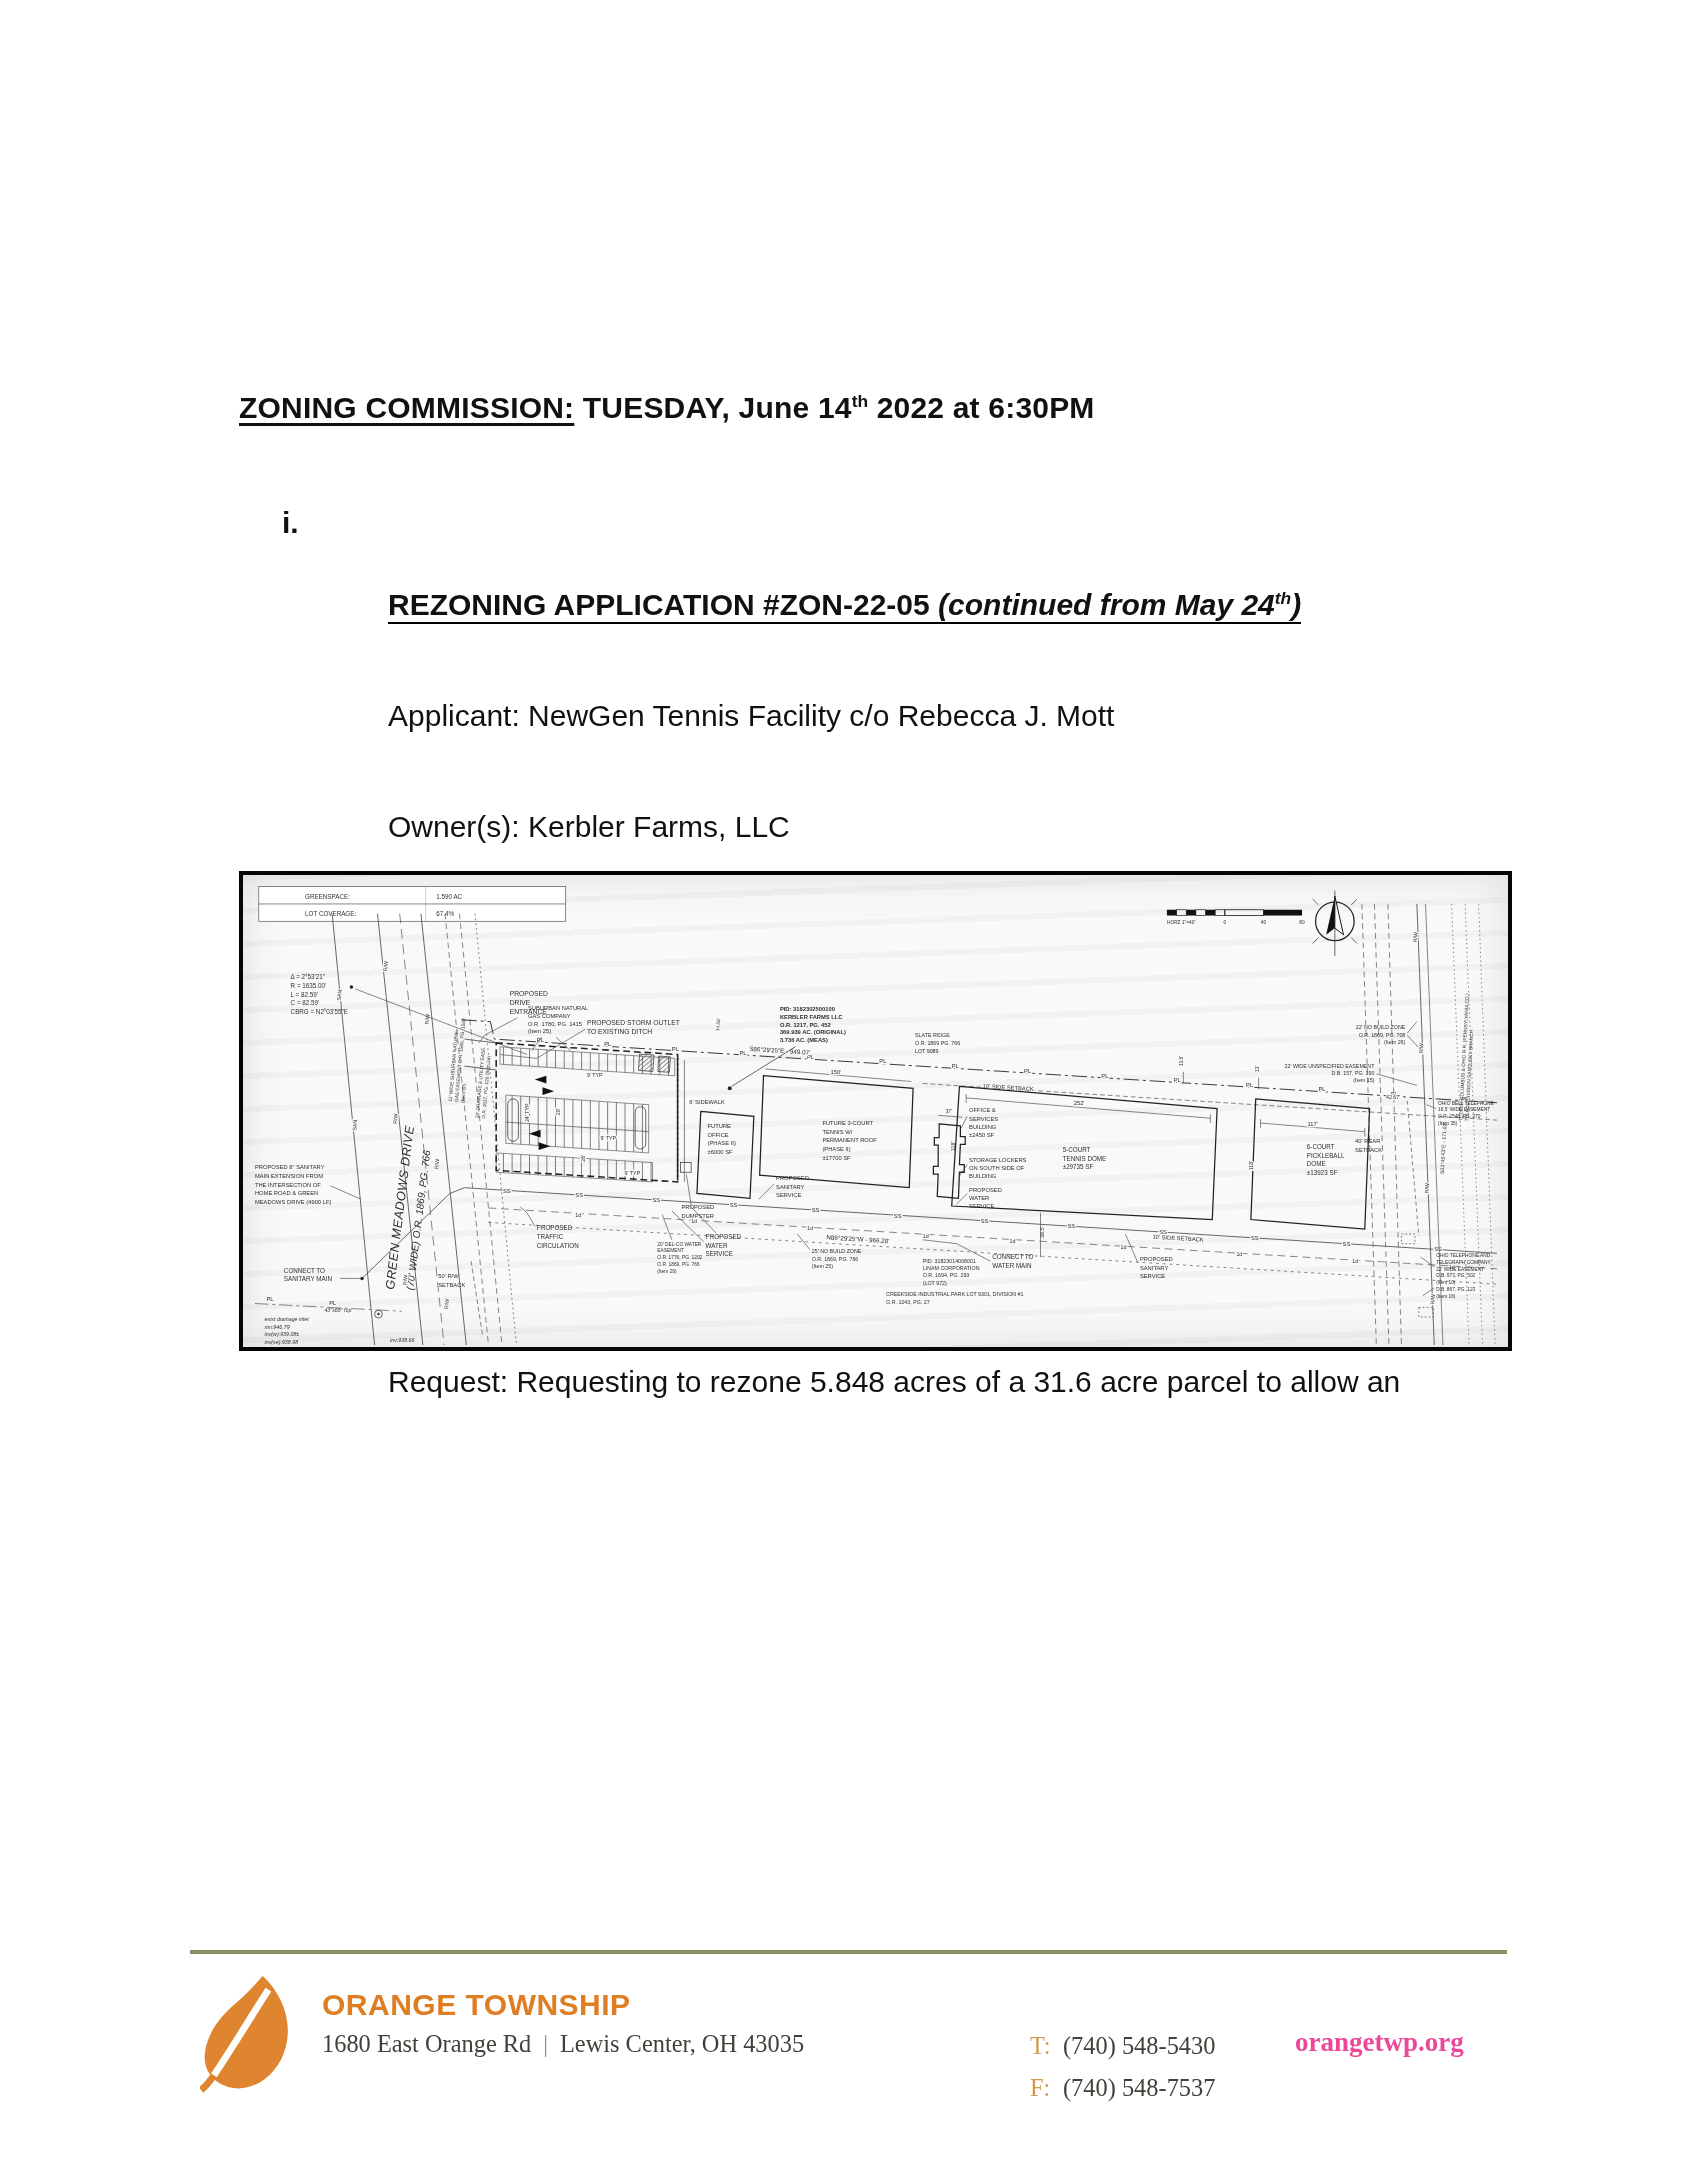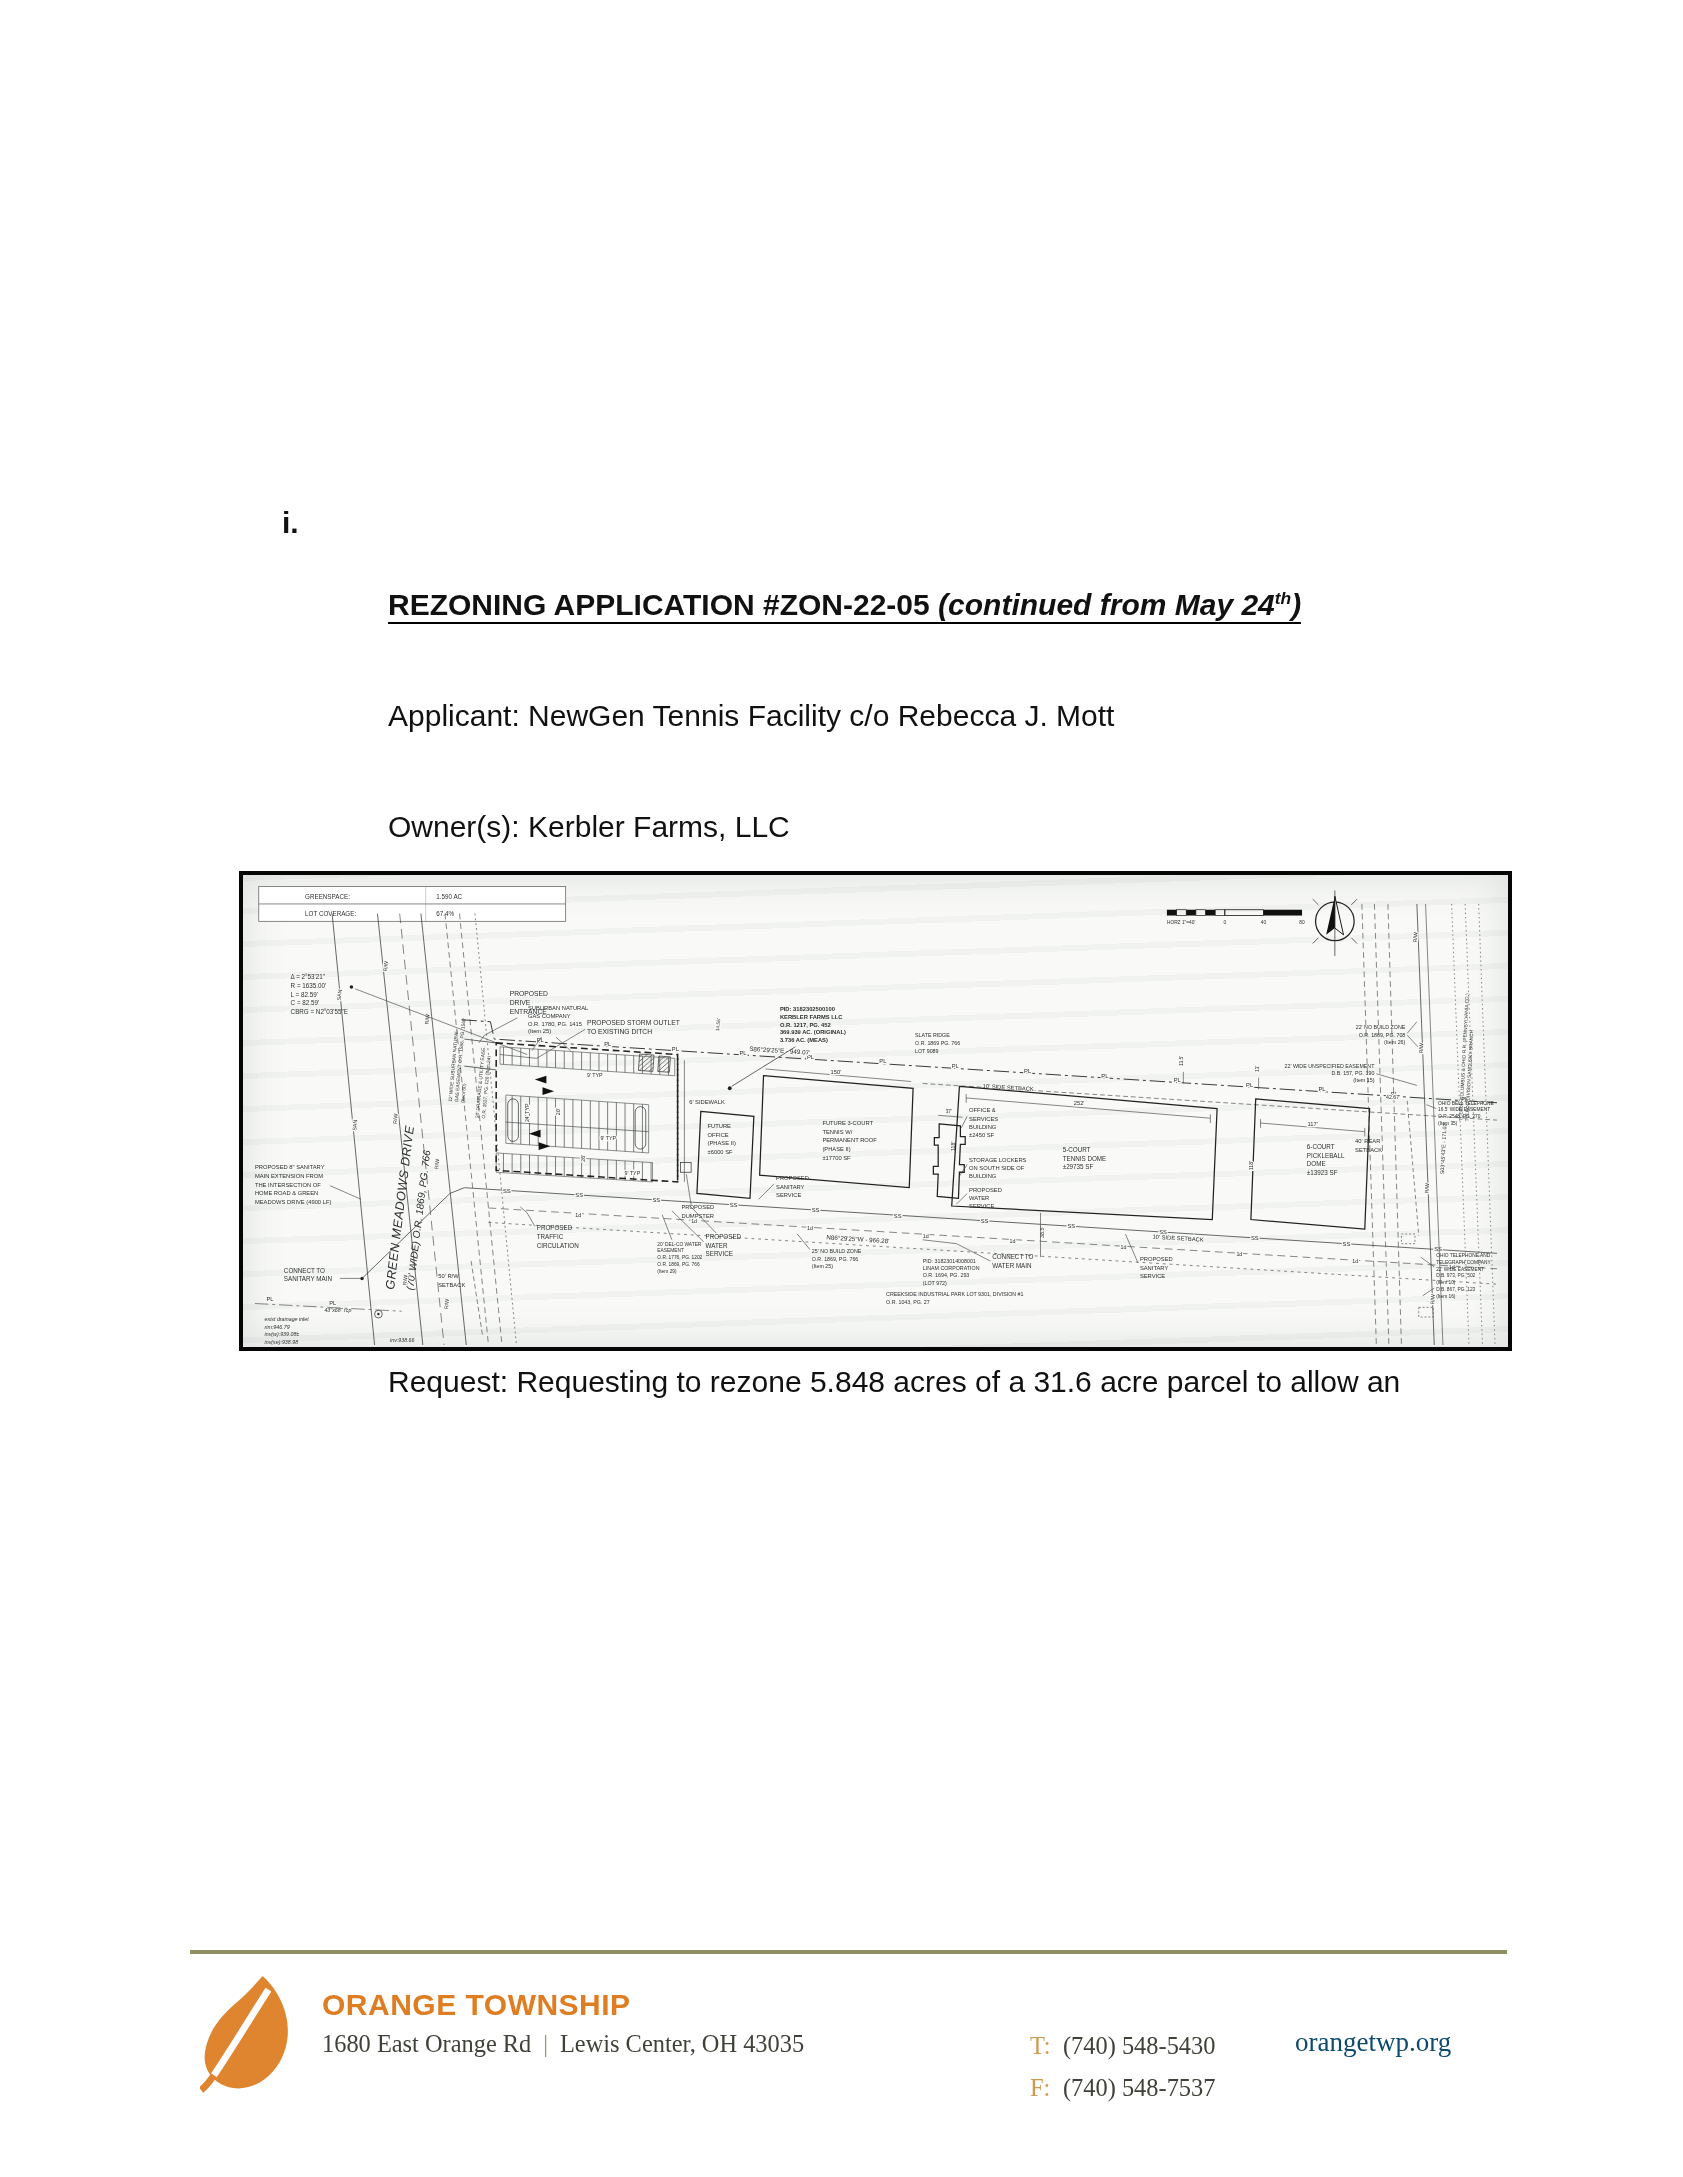--- a/index.html
+++ b/index.html
@@ -43,28 +43,29 @@
   .f-leaf{position:absolute;left:200px;top:1974px;}
   .f-org{position:absolute;left:322px;top:1988px;font-weight:700;font-size:30px;
          letter-spacing:0.5px;color:#df7d22;}
   .f-addr{position:absolute;left:322px;top:2029px;font-family:"Liberation Serif",serif;
           font-size:24.4px;color:#3e4238;}
   .f-bar{color:#9b9c72;padding:0 11.7px;font-size:26px;}
   .f-row{position:absolute;font-family:"Liberation Serif",serif;font-size:24.4px;color:#3e4238;margin-top:45px;}
   .f-row .lbl{color:#cf9a4e;display:inline-block;width:33px;}
   .f-t{left:1030px;top:1987px;} .f-f{left:1030px;top:2029px;}
   .f-web{position:absolute;left:1295px;top:2027px;font-family:"Liberation Serif",serif;
-         font-weight:400;font-size:27px;color:#0c4a6e;}
+         font-weight:700;font-size:27px;color:#ec4899;}
 </style>
 </head>
 <body>
 
 <div class="page">
 
 
+  <div class="title"><span class="u">ZONING COMMISSION:</span><span> TUESDAY, June 14</span><sup>th</sup><span> 2022 at 6:30PM</span></div>
 
   <div class="item-marker">i.</div>
   <div class="item-body">
     <div><span class="item-title"><span>REZONING APPLICATION #ZON-22-05 </span><span class="it">(continued from May 24</span><sup class="it">th</sup><span class="it">)</span></span></div>
     <div>Applicant: NewGen Tennis Facility c/o Rebecca J. Mott</div>
     <div>Owner(s): Kerbler Farms, LLC</div>
     <div>Site: Green Meadows Drive, Lewis Center, OH 43035(PID# 318-230-25-</div>
     <div>001-000)</div>
     <div>Acreage: 31.6 +/- acres</div>
     <div>Zoning: Planned Commercial and Office District (PC)</div>

